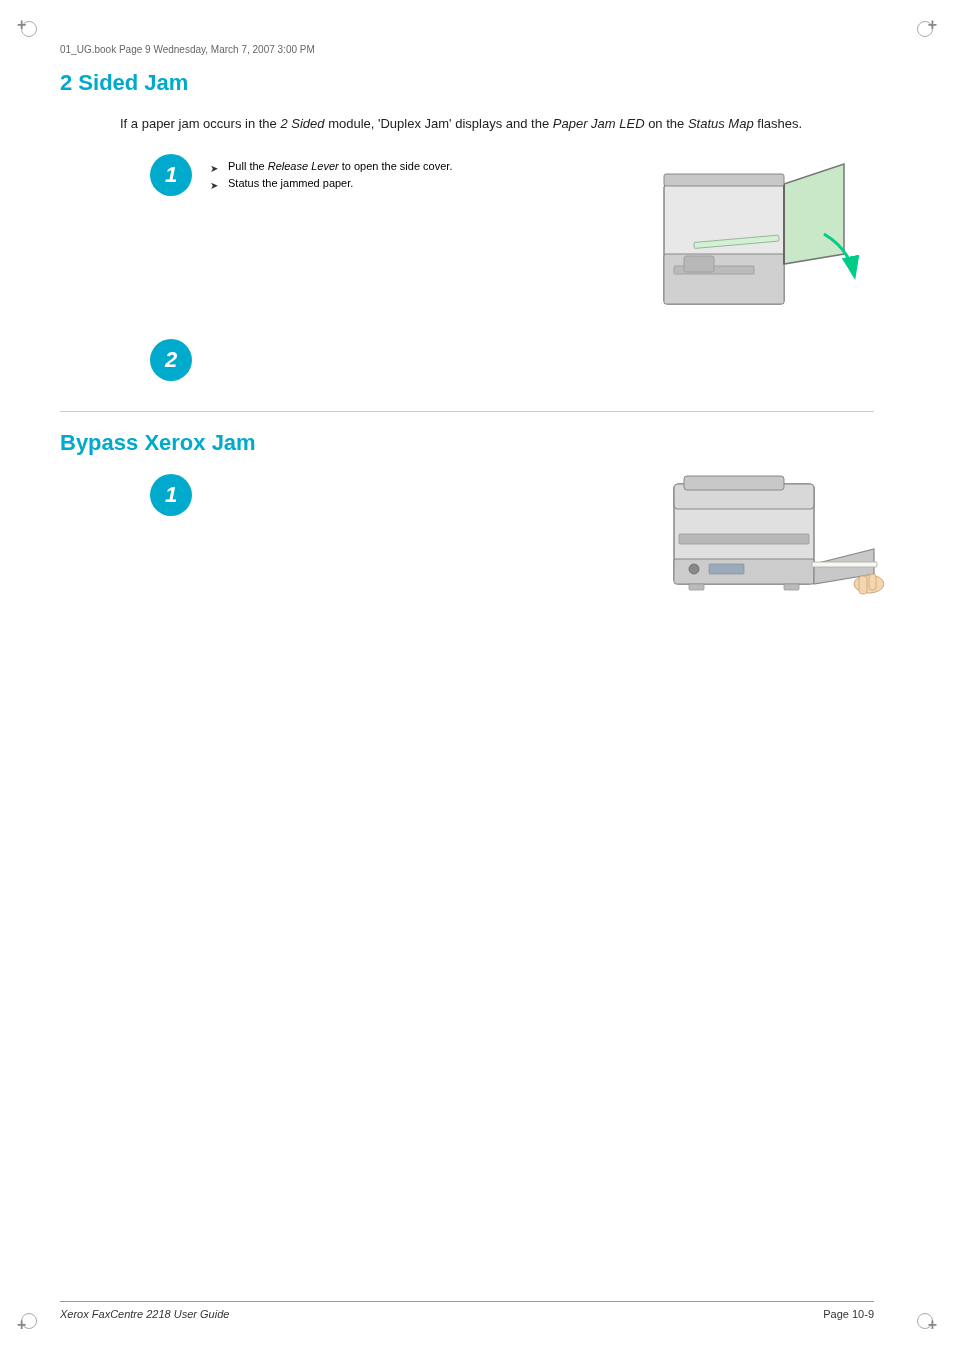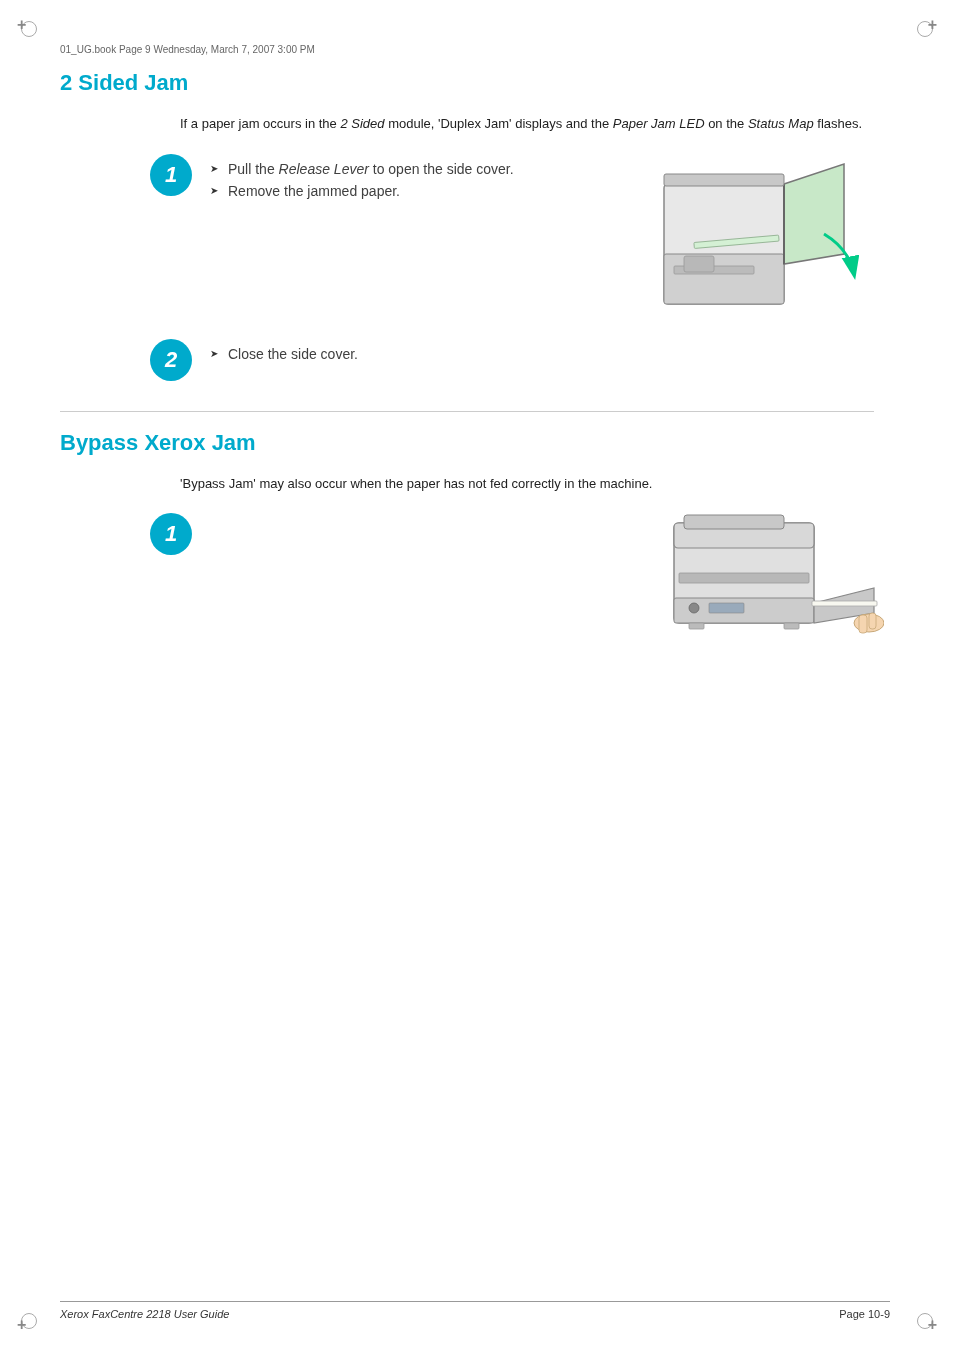--- a/index.html
+++ b/index.html
@@ -79,21 +79,21 @@
       font-size: 22px;
       font-weight: bold;
       color: #00aacc;
       margin-bottom: 18px;
     }
 
     
     .desc-text {
       font-size: 13px;
       line-height: 1.5;
-      margin-left: 120px;
+      margin-left: 60px;
       margin-bottom: 20px;
       color: #222;
     }
 
     
     .step-row {
       display: flex;
       align-items: flex-start;
       margin-bottom: 20px;
       margin-left: 90px;
@@ -121,23 +121,23 @@
       flex: 1;
     }
 
     .step-bullets {
       list-style: none;
       padding: 0;
       margin-top: 4px;
     }
 
     .step-bullets li {
-      font-size: 14px;
+      font-size: 11px;
       line-height: 1.6;
-      color: #404040;
+      color: #000000;
       padding-left: 18px;
       position: relative;
     }
 
     .step-bullets li::before {
       content: '➤';
       position: absolute;
       left: 0;
       font-size: 10px;
       top: 3px;
@@ -178,21 +178,21 @@
       width: 220px;
       height: 155px;
       position: relative;
     }
 
     
     .footer {
       position: absolute;
       bottom: 30px;
       left: 60px;
-      right: 64px;
+      right: 80px;
       display: flex;
       justify-content: space-between;
       align-items: center;
       border-top: 1px solid #999;
       padding-top: 6px;
     }
 
     .footer-left {
       font-size: 11px;
       font-style: italic;
@@ -232,21 +232,21 @@
     </p>
 
     <div class="step-with-image">
       <div class="step-left">
         <div class="step-circle">
           <span>1</span>
         </div>
         <div class="step-content">
           <ul class="step-bullets">
             <li>Pull the <em>Release Lever</em> to open the side cover.</li>
-            <li>Remove the jammed paper.</li>
+            <li>Status the jammed paper.</li>
           </ul>
         </div>
       </div>
 
       <div class="image-area printer-side-img">
         <svg width="220" height="165" viewBox="0 0 220 165">
 
           <rect x="10" y="30" width="120" height="120" rx="4" ry="4" fill="#e8e8e8" stroke="#888" stroke-width="1.5"></rect>
 
           <rect x="10" y="100" width="120" height="50" rx="2" ry="2" fill="#d0d0d0" stroke="#888" stroke-width="1"></rect>
@@ -271,33 +271,27 @@
 
           <rect x="30" y="102" width="30" height="16" rx="2" fill="#b8b8b8" stroke="#999" stroke-width="0.8"></rect>
         </svg>
       </div>
     </div>
 
     <div class="step-row" style="margin-top: 10px; margin-bottom: 30px;">
       <div class="step-circle">
         <span>2</span>
       </div>
-      <div class="step-content">
-        <ul class="step-bullets">
-          <li>Close the side cover.</li>
-        </ul>
-      </div>
     </div>
 
     <hr class="section-divider">
 
     <h2 class="section-heading">Bypass Xerox Jam</h2>
 
 
-    <p class="desc-text">'Bypass Jam' may also occur when the paper has not fed correctly in the machine.</p>
 
     <div class="step-with-image" style="margin-top: 16px;">
       <div class="step-left">
         <div class="step-circle">
           <span>1</span>
         </div>
       </div>
 
       <div class="image-area printer-bypass-img">
         <svg width="230" height="165" viewBox="0 0 230 165">

